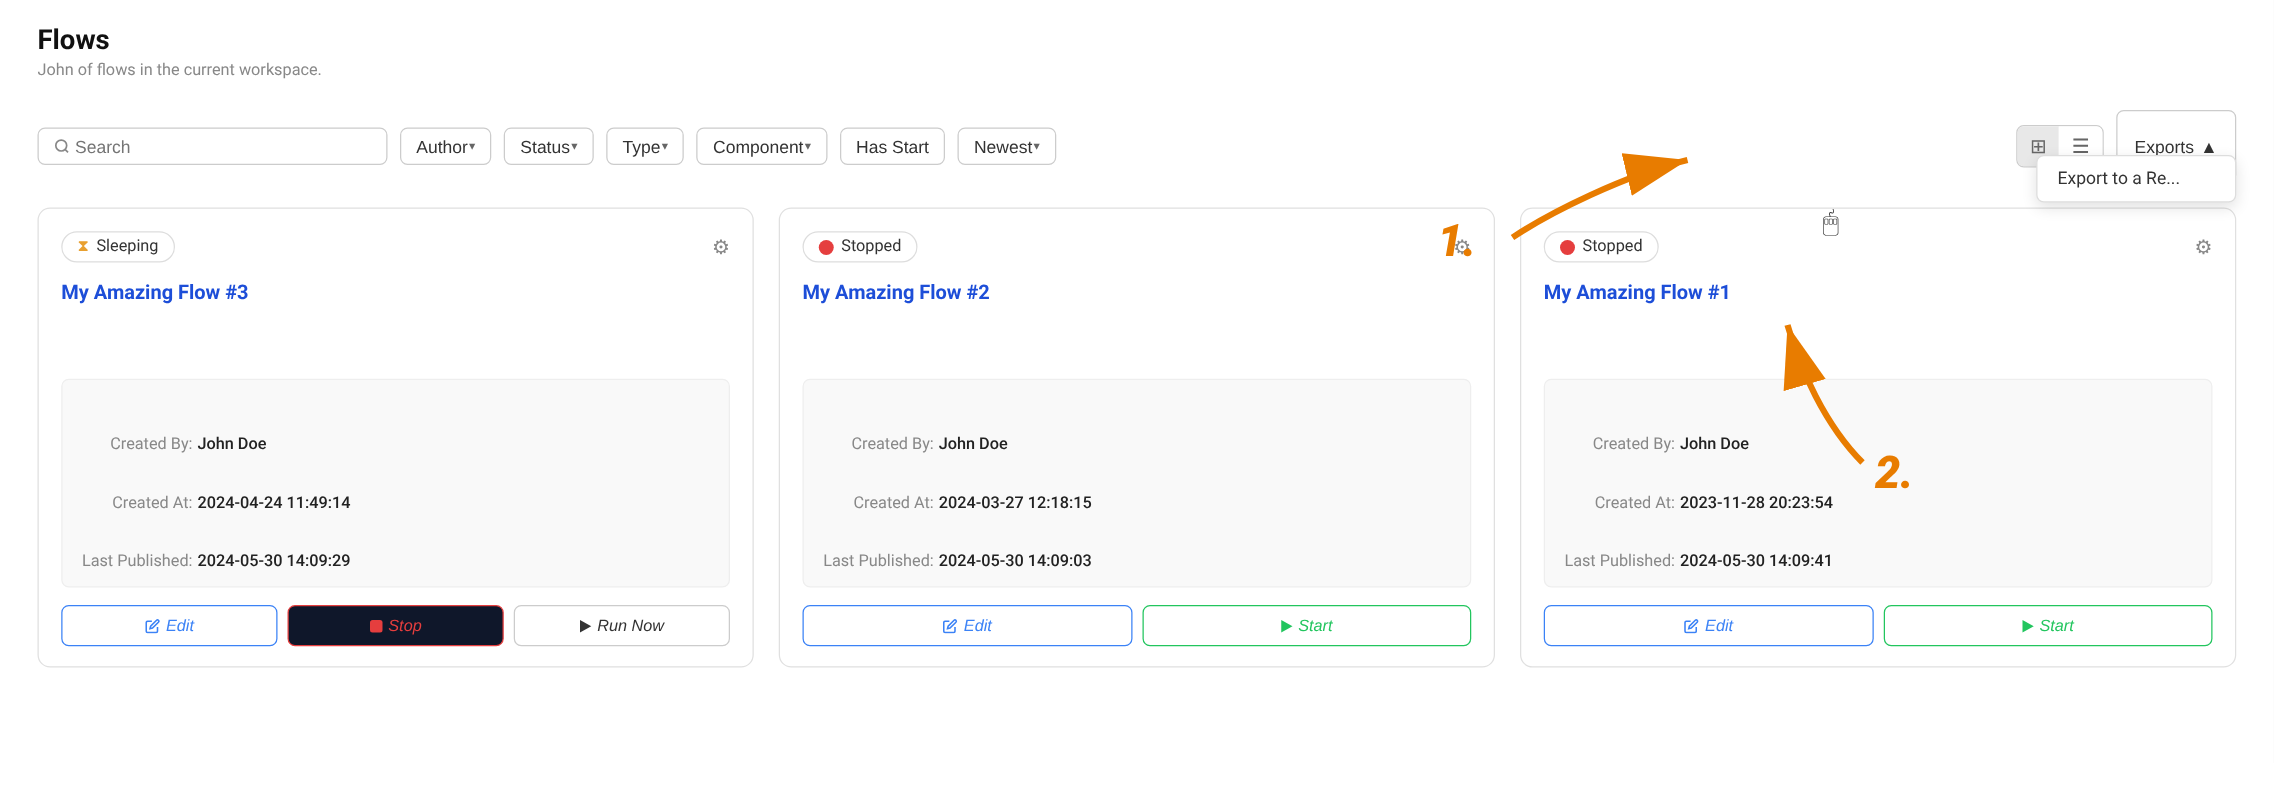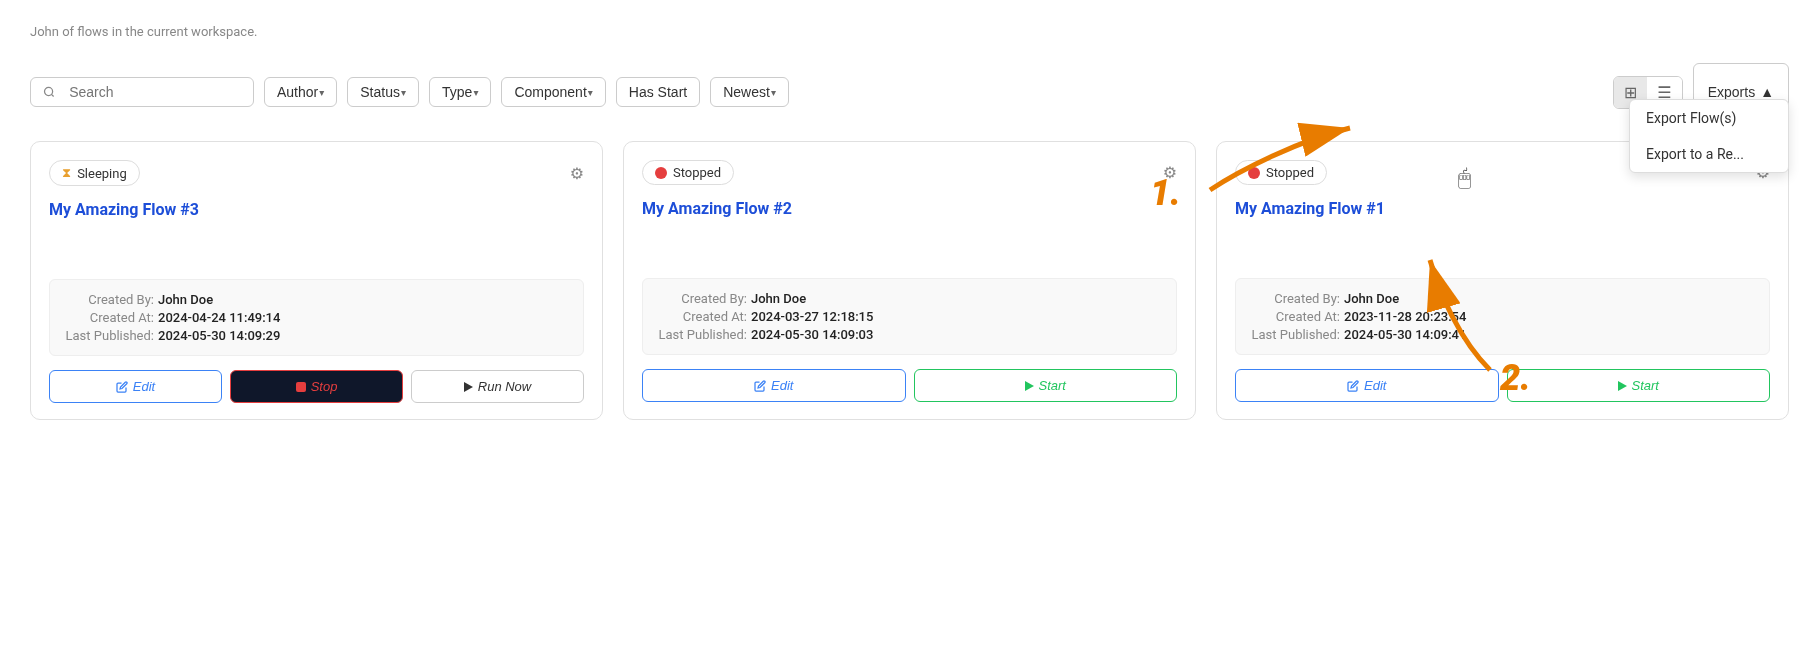--- a/index.html
+++ b/index.html
@@ -33,22 +33,22 @@
       margin-bottom: 20px;
       flex-wrap: wrap;
     }
     .search-box {
       display: flex;
       align-items: center;
       border: 1px solid #ccc;
       border-radius: 6px;
       padding: 6px 12px;
       background: #fff;
-      width: 224px;
-      gap: 14px;
+      width: 280px;
+      gap: 4px;
     }
     .search-box input {
       border: none;
       outline: none;
       font-size: 14px;
       color: #555;
       width: 100%;
       background: transparent;
     }
     .filter-btn {
@@ -168,20 +168,21 @@
       border-radius: 6px;
       padding: 12px 14px;
       margin-bottom: 14px;
       font-size: 13px;
       color: #555;
     }
     .meta-row {
       display: flex;
       gap: 4px;
       margin-bottom: 3px;
+      margin-top: 32px;
     }
     .meta-row:last-child { margin-bottom: 0; }
     .meta-label { color: #888; text-align: right; min-width: 90px; }
     .meta-value { color: #222; font-weight: 500; }
     .card-actions {
       display: flex;
       gap: 8px;
     }
     .btn {
       flex: 1;
@@ -223,20 +224,21 @@
     
     .icon-hourglass { color: #e8a030; font-size: 13px; }
     .icon-stop-circle { color: #e53e3e; font-size: 14px; }
   </style>
 </head>
 <body>
 
 <div class="page-wrapper page-container">
 
   <div>
+    <div class="page-title">Flows</div>
     <div class="page-subtitle">John of flows in the current workspace.</div>
   </div>
 
   <div class="toolbar">
 
     <div class="search-box">
       <svg width="14" height="14" viewBox="0 0 24 24" fill="none" stroke="#888" stroke-width="2.5">
         <circle cx="11" cy="11" r="8"></circle>
           <line x1="21" y1="21" x2="16.65" y2="16.65"></line>
       </svg>
@@ -283,21 +285,20 @@
       </button>
     </div>
 
     <div style="position:relative;">
       <button class="exports-btn">
         <span>Exports</span>
         <span>▲</span>
       </button>
 
       <div class="exports-dropdown">
-        <div class="exports-dropdown-item">Export Flow(s)</div>
         <div class="exports-dropdown-item">Export to a Re...</div>
       </div>
     </div>
   </div>
 
   <div class="cards-grid">
 
     <div class="flow-card">
       <div class="card-header">
         <div class="status-badge">

